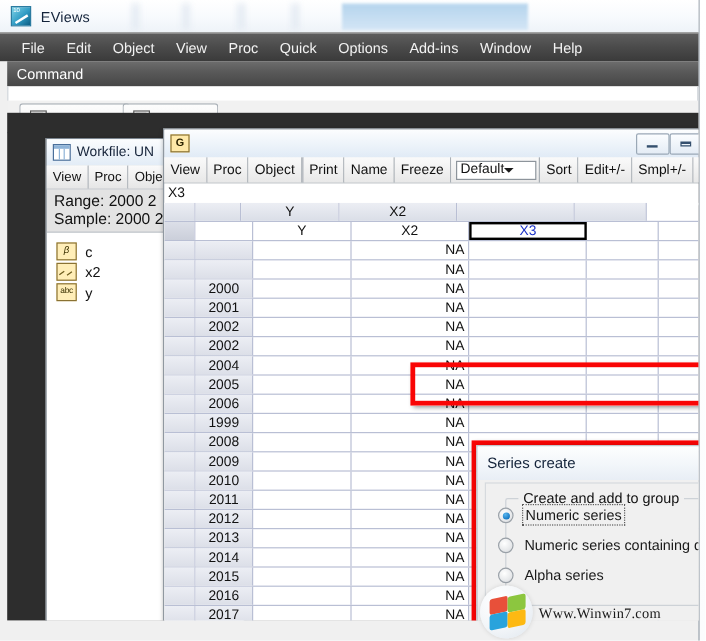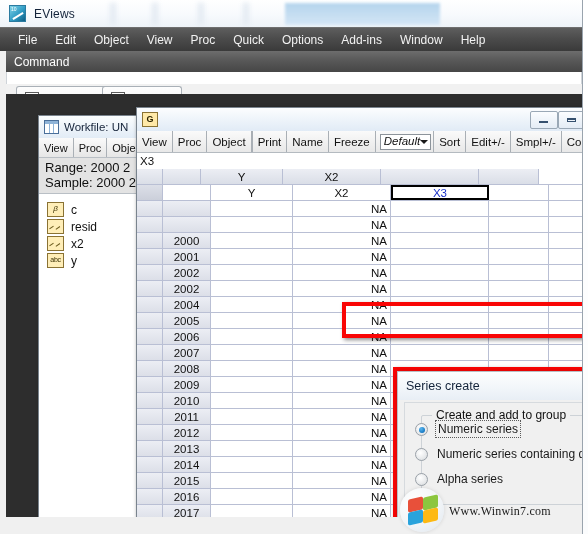--- a/index.html
+++ b/index.html
@@ -196,21 +196,21 @@
     background:linear-gradient(180deg,#fafafa,#e8e8e8);cursor:default;white-space:nowrap;
   }
   .g-sep{width:4px;background:#cfd3d7;border-right:1px solid #a9afb5;}
   #combo-default{
     width:86px;border-right:1px solid #a9afb5;display:flex;align-items:center;
     padding:0 2px 0 4px;background:linear-gradient(180deg,#fafafa,#e8e8e8);
   }
   #combo-default .cv{
     flex:1;background:#ffffff;border:1px solid #8d949b;height:16px;
     font-size:11.5px;line-height:15px;padding-left:3px;box-sizing:border-box;color:#111;
-    display:flex;align-items:center;justify-content:flex-end;padding-right:2px;font-style:italic;
+    display:flex;align-items:center;justify-content:flex-end;padding-right:18px;
   }
   .caret{width:0;height:0;border-left:4px solid transparent;border-right:4px solid transparent;
     border-top:4px solid #1a1a1a;}
 
   #cell-edit-bar{
     height:17px;background:#ffffff;border-bottom:1px solid #c3c8cd;
     font-size:11.5px;color:#111;padding-left:3px;line-height:16px;
   }
 
   
@@ -379,24 +379,20 @@
           <span>2000 2</span>
         </div>
       </div>
       <div id="workfile-list">
         <div class="wf-row">
           <span class="obj-icon">β</span>
           <span>c</span>
         </div>
         <div class="wf-row">
           <span class="obj-icon series"></span>
-          <span>resid</span>
-        </div>
-        <div class="wf-row">
-          <span class="obj-icon series"></span>
           <span>x2</span>
         </div>
         <div class="wf-row">
           <span class="obj-icon abc">abc</span>
           <span>y</span>
         </div>
       </div>
     </div>
 
     <div id="group-window">
@@ -517,21 +513,21 @@
             <div class="grow">
               <div class="gcell c-corner"></div>
               <div class="gcell c-rowhdr">2006</div>
               <div class="gcell c-y"></div>
               <div class="gcell c-x2 val-na">NA</div>
               <div class="gcell c-x3"></div>
               <div class="gcell c-tail"></div>
             </div>
             <div class="grow">
               <div class="gcell c-corner"></div>
-              <div class="gcell c-rowhdr">2007</div>
+              <div class="gcell c-rowhdr">1999</div>
               <div class="gcell c-y"></div>
               <div class="gcell c-x2 val-na">NA</div>
               <div class="gcell c-x3"></div>
               <div class="gcell c-tail"></div>
             </div>
             <div class="grow">
               <div class="gcell c-corner"></div>
               <div class="gcell c-rowhdr">2008</div>
               <div class="gcell c-y"></div>
               <div class="gcell c-x2 val-na">NA</div>

